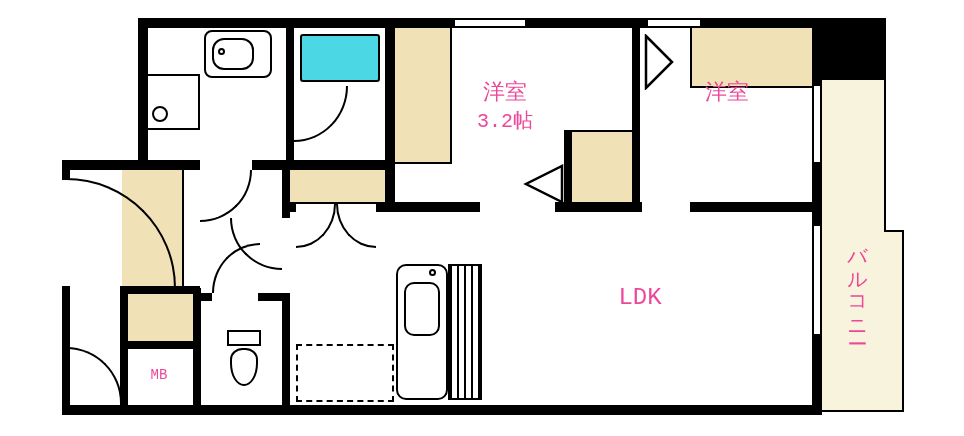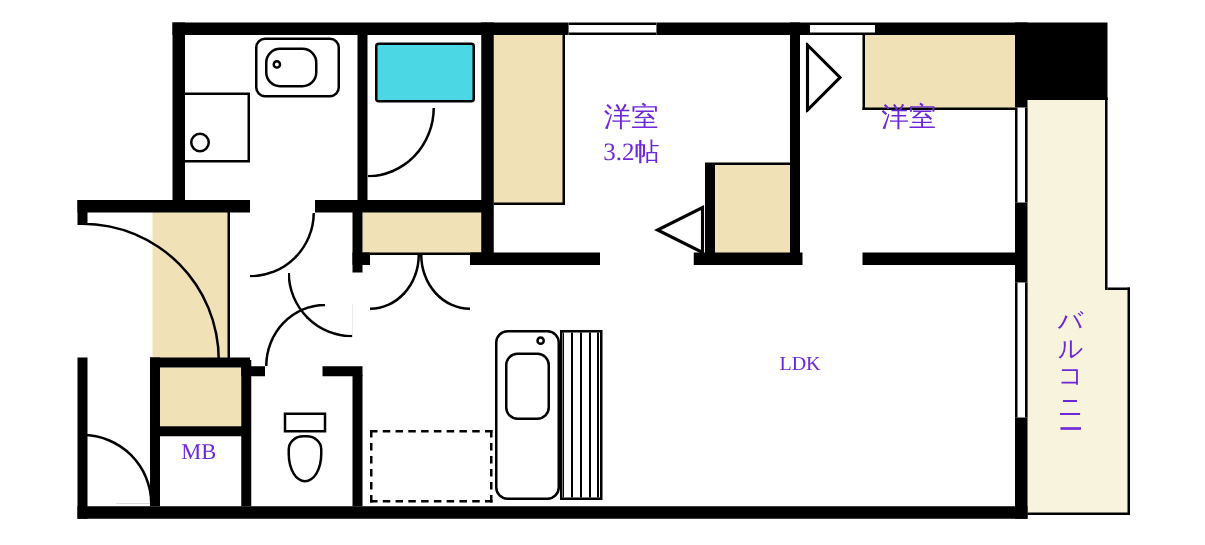--- a/index.html
+++ b/index.html
@@ -1,17 +1,17 @@
 <!DOCTYPE html>
 <html><head>
 <meta charset="utf-8">
 <style>
   html,body{margin:0;padding:0;background:#fff;}
   .plan{position:relative;width:964px;height:436px;background:#ffffff;
-        font-family:Liberation Serif, serif;color:#6d28d9;overflow:hidden;}
+        font-family:Liberation Mono, monospace;color:#ec4899;overflow:hidden;}
   .abs{position:absolute;box-sizing:border-box;}
   .w{position:absolute;background:#000;}
   .beige{position:absolute;background:#f0e2b6;box-sizing:border-box;}
   .balc{position:absolute;background:#f8f3dc;box-sizing:border-box;border:2px solid #000;}
   .fix{position:absolute;box-sizing:border-box;border:2px solid #000;background:#fff;}
   .arc{position:absolute;box-sizing:border-box;background:transparent;}
   .win-h{position:absolute;box-sizing:border-box;background:#fff;border-top:2px solid #000;border-bottom:2px solid #000;}
   .win-v{position:absolute;box-sizing:border-box;background:#fff;border-left:2px solid #000;border-right:2px solid #000;}
   .lbl{position:absolute;text-align:center;line-height:1.3;}
   .lbl .nm{font-size:22px;}
@@ -104,20 +104,20 @@
   </svg>
 
   <div class="lbl" style="left:440px;top:80px;width:130px;">
     <div class="nm">洋室</div>
     <div class="sz">3.2帖</div>
   </div>
   <div class="lbl" style="left:662px;top:80px;width:130px;">
     <div class="nm">洋室</div>
   </div>
   <div class="lbl" style="left:565px;top:282px;width:150px;">
-    <div class="nm" style="font-size:16px;">LDK</div>
+    <div class="nm" style="font-size:24px;">LDK</div>
   </div>
-  <div class="lbl" style="left:124px;top:350px;width:70px;font-size:18px;">
+  <div class="lbl" style="left:124px;top:366px;width:70px;font-size:14px;">
     <span>MB</span>
   </div>
   <div class="vtxt" style="left:843px;top:234px;height:140px;">バルコニー</div>
 
 </div>
 
 </body></html>

